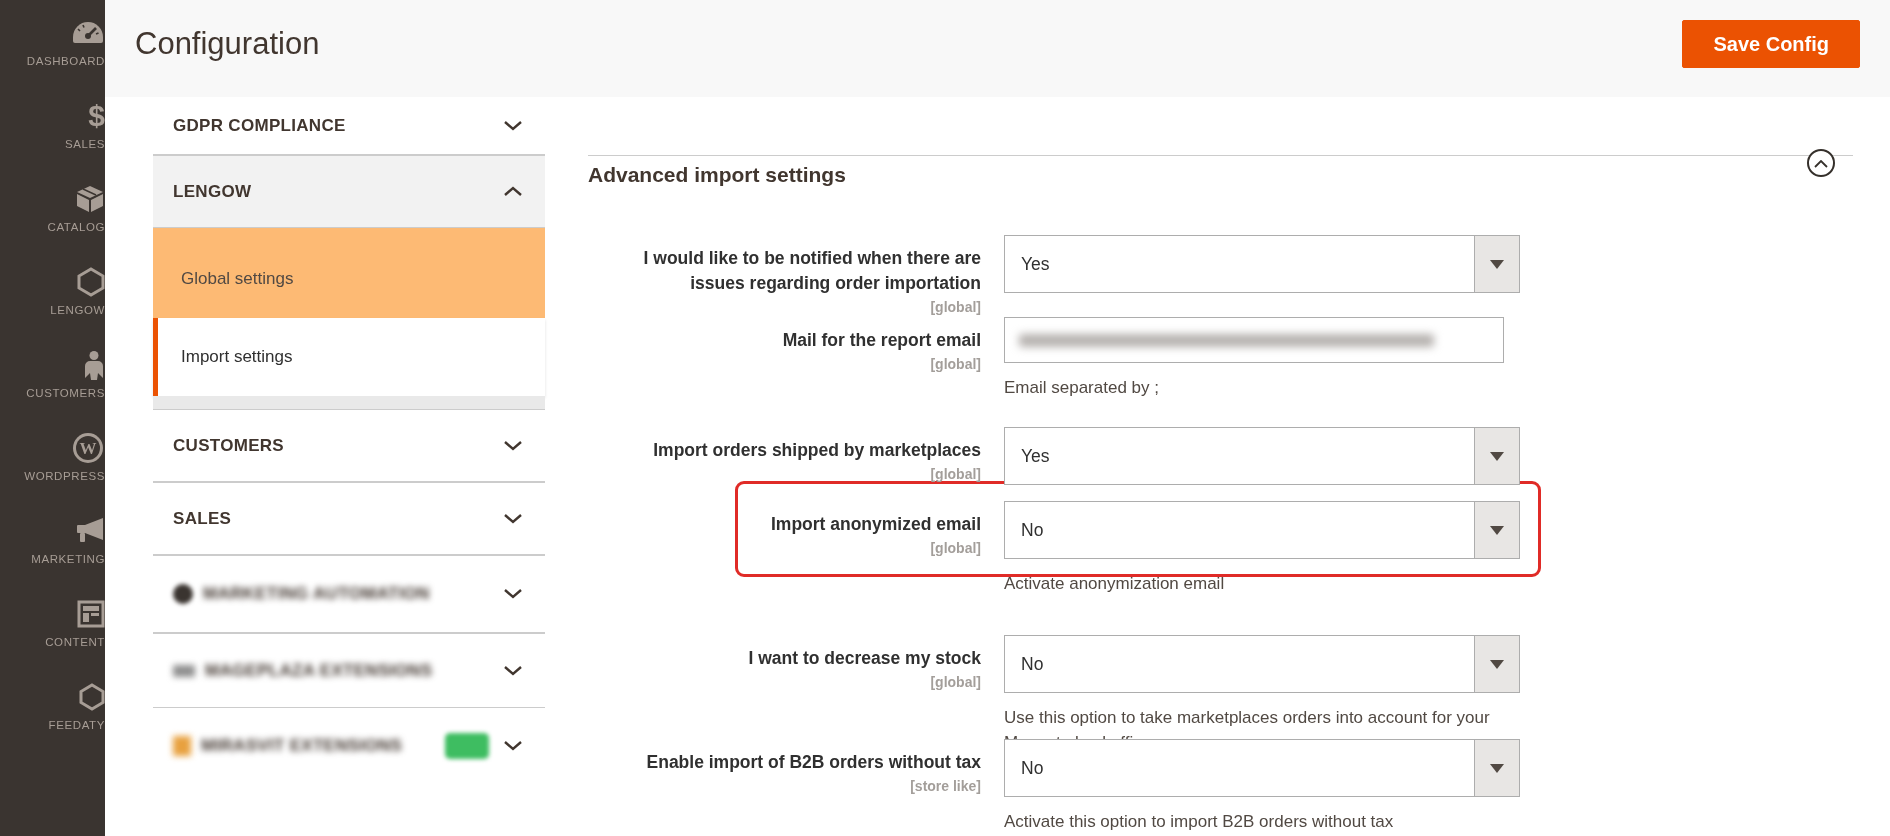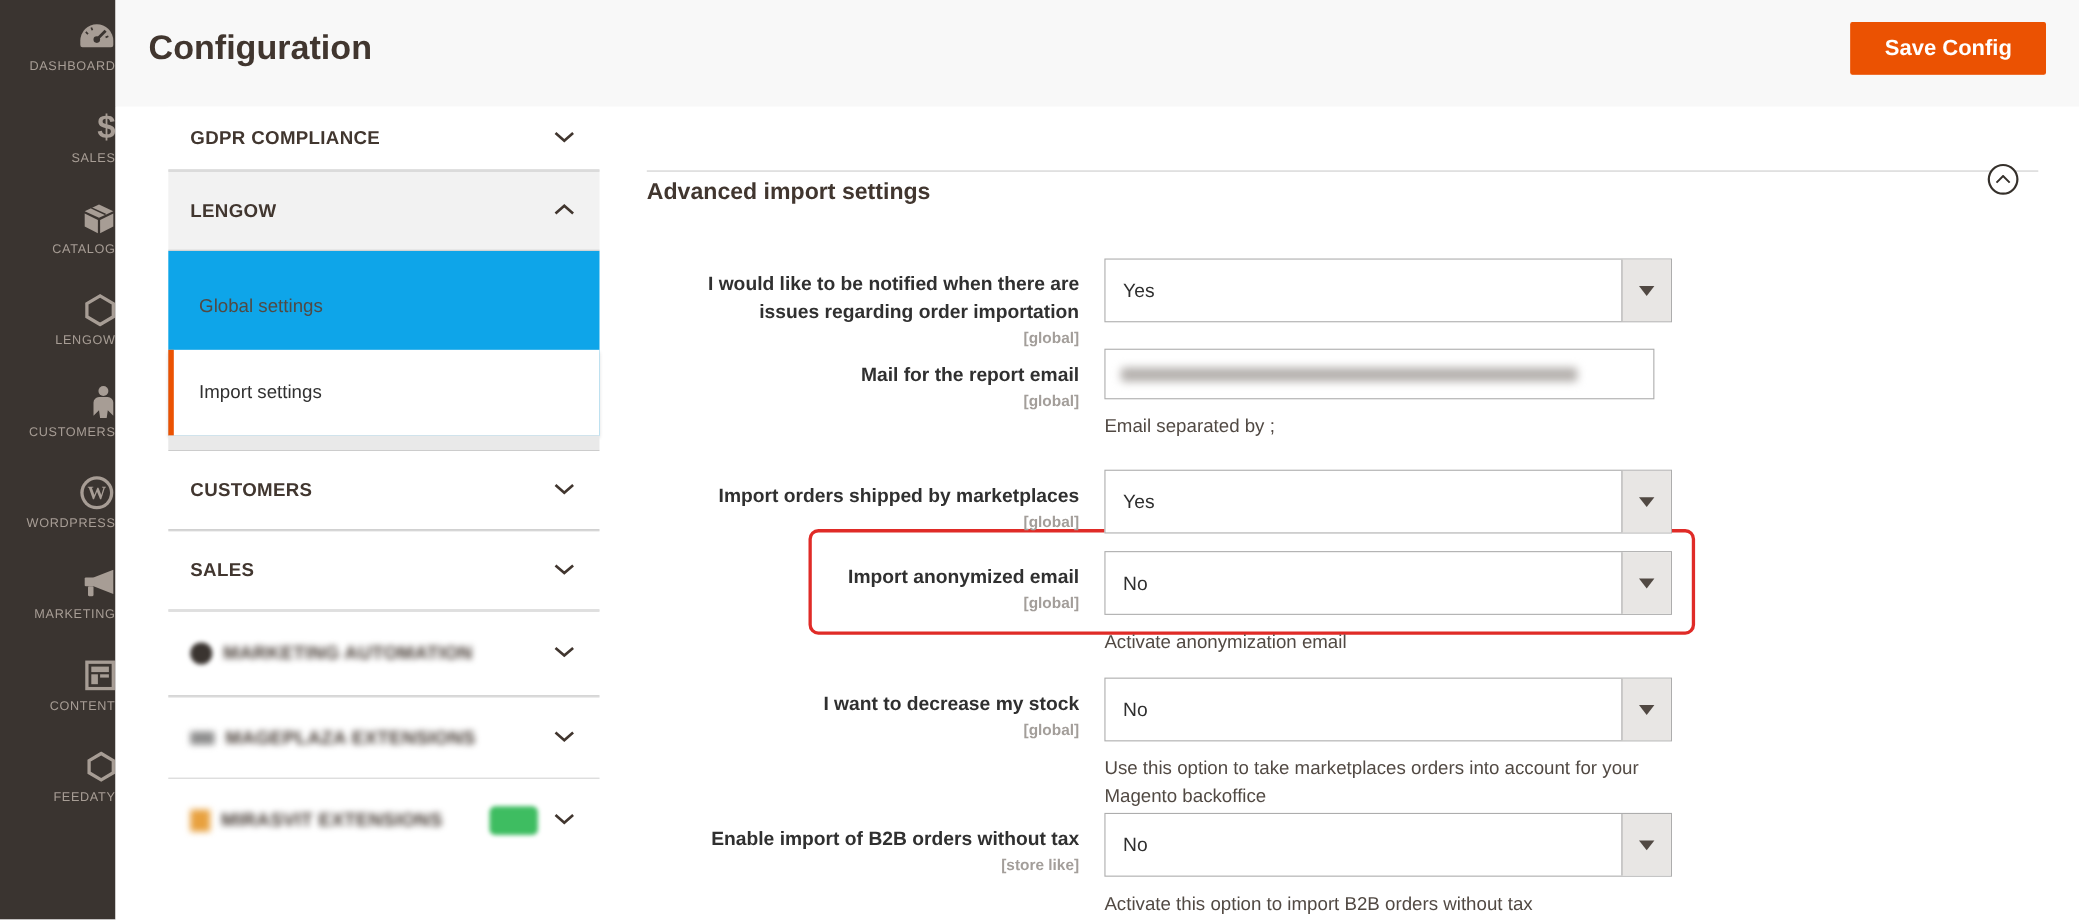--- a/index.html
+++ b/index.html
@@ -9,33 +9,33 @@
   
   .admin-sidebar { width:105px; height:836px; background:#3a3430; display:flex; flex-direction:column; flex-shrink:0; }
   .admin-item { height:83px; display:flex; flex-direction:column; align-items:flex-end; justify-content:center; gap:6px; cursor:pointer; }
   .admin-item .aicon { height:32px; display:flex; align-items:center; justify-content:center; color:#a79d95; }
   .admin-item .alabel { font-size:11.5px; letter-spacing:.6px; color:#a79d95; }
   .dollar { font-size:30px; font-weight:700; color:#a79d95; line-height:30px; }
 
   
   .page { flex:1; display:flex; flex-direction:column; }
   .page-header { height:97px; background:#f8f8f8; position:relative; flex-shrink:0; }
-  .page-title { position:absolute; left:30px; top:26px; font-size:31px; font-weight:700; color:#41362f; }
+  .page-title { position:absolute; left:30px; top:26px; font-size:31px; font-weight:400; color:#41362f; }
   .save-btn { position:absolute; right:30px; top:20px; height:48px; padding:0 30px; background:#eb5202; border:1px solid #eb5202; color:#ffffff; font-family:"Liberation Sans",sans-serif; font-size:20px; font-weight:700; border-radius:2px; cursor:pointer; }
 
   .page-body { flex:1; background:#ffffff; display:flex; padding-left:48px; position:relative; }
 
   
   .config-nav { width:392px; flex-shrink:0; }
   .nav-section { border-bottom:1px solid #cccccc; background:#ffffff; position:relative; display:flex; align-items:center; padding:0 22px 0 20px; cursor:pointer; }
   .nav-section .sec-label { font-size:17px; font-weight:700; color:#41362f; letter-spacing:.3px; flex:1; display:flex; align-items:center; gap:10px; }
   .chev { flex-shrink:0; }
   .h55 { height:58px; }
   .h73 { height:73px; background:#f2f2f2; border-top:1px solid #cccccc; }
-  .nav-sub { background:#0ea5e9; padding-top:12px; }
+  .nav-sub { background:#fdba74; padding-top:12px; }
   .nav-subitem { height:78px; display:flex; align-items:center; padding-left:28px; font-size:17px; color:#514943; cursor:pointer; }
   .nav-subitem.active { background:#ffffff; border-left:5px solid #eb5202; padding-left:23px; color:#303030; box-shadow:0 2px 3px rgba(0,0,0,.12); }
   .nav-shadow-strip { height:13px; background:#e9e9e9; }
   .blurred-label { filter:blur(3px); }
   .ma-icon { width:20px; height:20px; border-radius:50%; background:#3a3430; filter:blur(2px); display:inline-block; }
   .mp-icon { width:22px; height:12px; background:#8f8f8f; filter:blur(3px); display:inline-block; }
   .mv-icon { width:18px; height:20px; background:#e8a13f; filter:blur(3px); display:inline-block; }
   .green-badge { width:44px; height:26px; border-radius:5px; background:#3ebd61; filter:blur(2px); display:inline-block; margin-right:14px; }
 
   
@@ -302,21 +302,21 @@
         </div>
         <div class="field-control">
           <div class="ctl-select">
             <span class="select-value">No</span>
             <span class="select-arrow"></span>
           </div>
           <div class="field-note">Activate anonymization email</div>
         </div>
       </div>
 
-      <div class="form-row" style="top:519px">
+      <div class="form-row" style="top:538px">
         <div class="field-label">
           <span class="label-main">I want to decrease my stock</span>
           <span class="label-scope">[global]</span>
         </div>
         <div class="field-control">
           <div class="ctl-select">
             <span class="select-value">No</span>
             <span class="select-arrow"></span>
           </div>
           <div class="field-note">Use this option to take marketplaces orders into account for your Magento backoffice</div>

